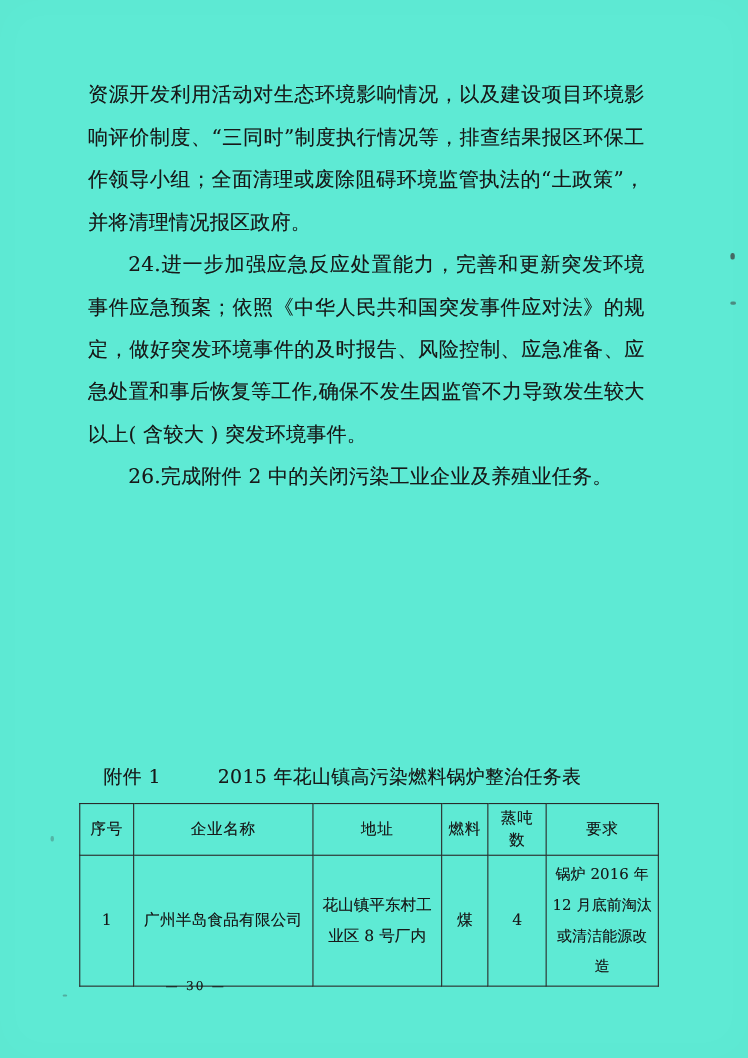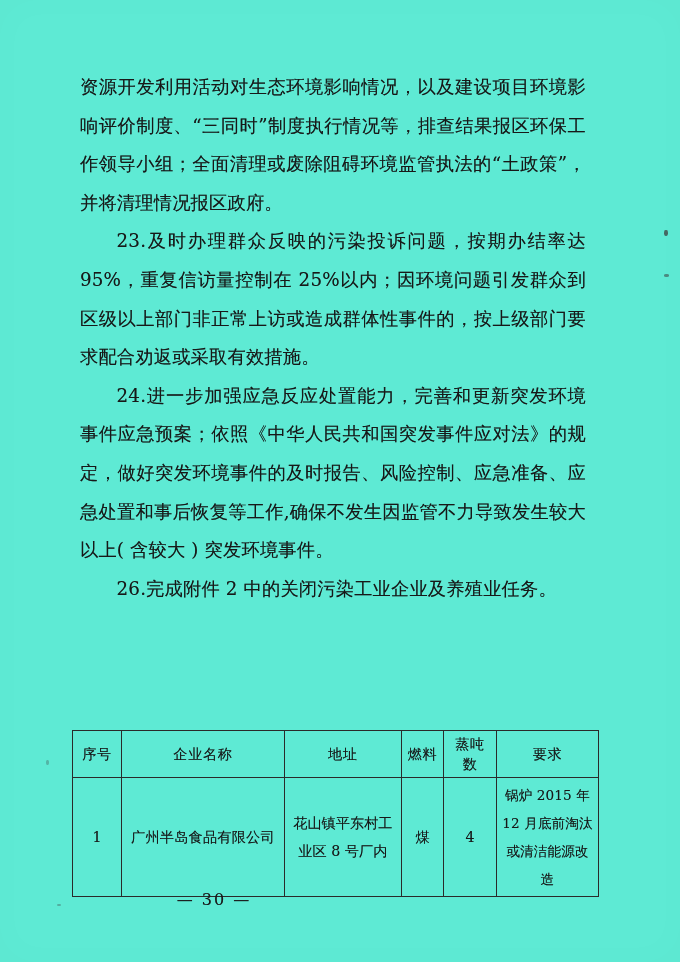--- a/index.html
+++ b/index.html
@@ -139,25 +139,24 @@
     font-size: 13.6px;
   }
 
   
   .page-number {
     position: absolute;
     left: 0;
     top: 890px;
     width: 356px;
     text-align: center;
-    font-size: 16px;
+    font-size: 11px;
     letter-spacing: 2px;
     color: #1b1b1b;
     font-family: "DejaVu Serif", "Liberation Serif", serif;
-    padding-left: 36px;
   }
 
   
   .speck {
     position: absolute;
     background: #3d3d3d;
     border-radius: 40%;
     opacity: 0.75;
     pointer-events: none;
   }
@@ -167,28 +166,31 @@
   .speck.s4 { left: 46px;  top: 760px; width: 3px;   height: 5px; opacity: 0.30; }
 </style>
 </head>
 <body>
 
 <div class="page">
 
   <div class="doc-body">
     <p class="para">资源开发利用活动对生态环境影响情况，以及建设项目环境影响评价制度、“三同时”制度执行情况等，排查结果报区环保工作领导小组；全面清理或废除阻碍环境监管执法的“土政策”，并将清理情况报区政府。</p>
 
-    <p class="para indent">23.及时办理群众反映的污染投诉问题，按期办结率达 95%，重复信访量控制在 25%以内；因环境问题引发群众到区级以上部门非正常上访或造成群体性事件的，按上级部门要求配合劝返或采取有效措施。</p>
 
     <p class="para indent">24.进一步加强应急反应处置能力，完善和更新突发环境事件应急预案；依照《中华人民共和国突发事件应对法》的规定，做好突发环境事件的及时报告、风险控制、应急准备、应急处置和事后恢复等工作,确保不发生因监管不力导致发生较大以上( 含较大 ) 突发环境事件。</p>
 
 
     <p class="para indent">26.完成附件 2 中的关闭污染工业企业及养殖业任务。</p>
   </div>
 
+  <div class="attach-row">
+    <span class="attach-label">附件 1</span>
+    <span class="attach-title">2015 年花山镇高污染燃料锅炉整治任务表</span>
+  </div>
 
   <div class="table-wrap">
     <table class="doc-table">
       <colgroup>
         <col class="c-index">
         <col class="c-name">
         <col class="c-addr">
         <col class="c-fuel">
         <col class="c-tons">
         <col class="c-req">
@@ -203,21 +205,21 @@
           <th>要求</th>
         </tr>
       </thead>
       <tbody>
         <tr>
           <td class="cell-index">1</td>
           <td class="cell-name">广州半岛食品有限公司</td>
           <td class="cell-addr">花山镇平东村工业区 8 号厂内</td>
           <td class="cell-fuel">煤</td>
           <td class="cell-tons">4</td>
-          <td class="cell-req">锅炉 2015 年 12 月底前淘汰或清洁能源改造</td>
+          <td class="cell-req">锅炉 2016 年 12 月底前淘汰或清洁能源改造</td>
         </tr>
       </tbody>
     </table>
   </div>
 
   <div class="page-number">— 30 —</div>
 
   <span class="speck s1"></span>
   <span class="speck s2"></span>
   <span class="speck s3"></span>

